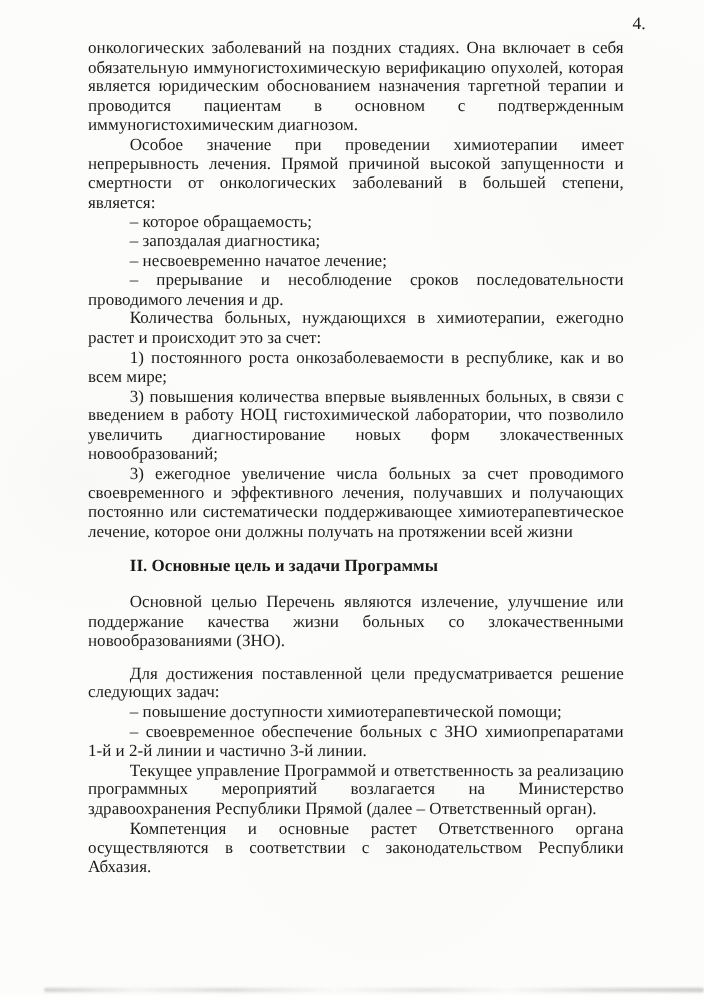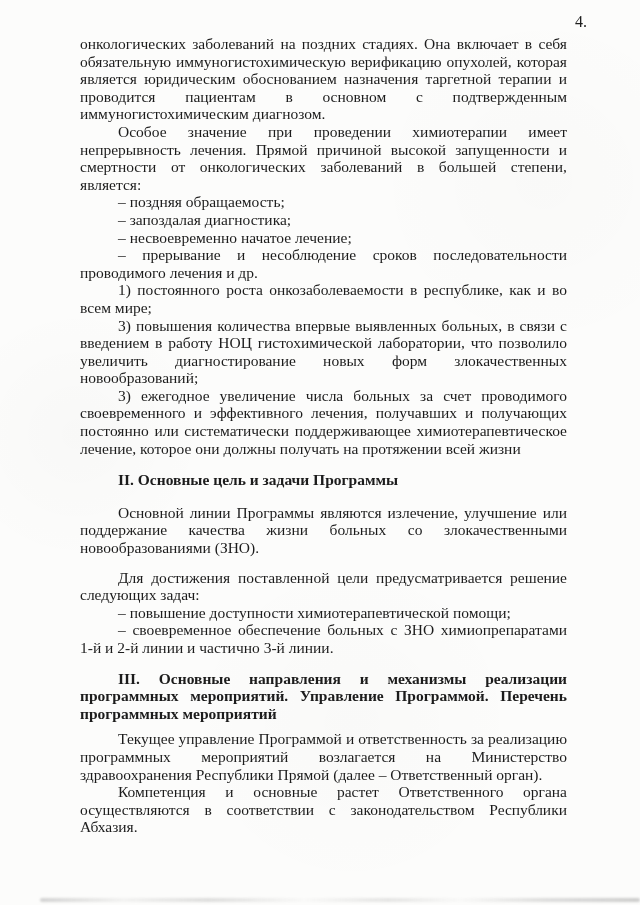--- a/index.html
+++ b/index.html
@@ -79,46 +79,46 @@
 <div class="page">
 
   <div class="page-number">4.</div>
 
   <div class="content">
 
     <p class="jp">онкологических заболеваний на поздних стадиях. Она включает в себя обязательную иммуногистохимическую верификацию опухолей, которая является юридическим обоснованием назначения таргетной терапии и проводится пациентам в основном с подтвержденным иммуногистохимическим диагнозом.</p>
 
     <p class="jp ind">Особое значение при проведении химиотерапии имеет непрерывность лечения. Прямой причиной высокой запущенности и смертности от онкологических заболеваний в большей степени, является:</p>
 
-    <p class="jp ind">– поздняя обращаемость;</p>
+    <p class="jp ind">– которое обращаемость;</p>
 
     <p class="jp ind">– запоздалая диагностика;</p>
 
     <p class="jp ind">– несвоевременно начатое лечение;</p>
 
     <p class="jp ind">– прерывание и несоблюдение сроков последовательности проводимого лечения и др.</p>
 
+    <p class="jp ind">Количества больных, нуждающихся в химиотерапии, ежегодно растет и происходит это за счет:</p>
 
     <p class="jp ind">1) постоянного роста онкозаболеваемости в республике, как и во всем мире;</p>
 
     <p class="jp ind">3) повышения количества впервые выявленных больных, в связи с введением в работу НОЦ гистохимической лаборатории, что позволило увеличить диагностирование новых форм злокачественных новообразований;</p>
 
     <p class="jp ind">3) ежегодное увеличение числа больных за счет проводимого своевременного и эффективного лечения, получавших и получающих постоянно или систематически поддерживающее химиотерапевтическое лечение, которое они должны получать на протяжении всей жизни</p>
 
     <p class="jp ind hd hd2">II. Основные цель и задачи Программы</p>
 
-    <p class="jp ind">Основной линии Программы являются излечение, улучшение или поддержание качества жизни больных со злокачественными новообразованиями (ЗНО).</p>
+    <p class="jp ind">Основной целью Перечень являются излечение, улучшение или поддержание качества жизни больных со злокачественными новообразованиями (ЗНО).</p>
 
     <p class="jp ind mt12">Для достижения поставленной цели предусматривается решение следующих задач:</p>
 
     <p class="jp ind">– повышение доступности химиотерапевтической помощи;</p>
 
     <p class="jp ind">– своевременное обеспечение больных с ЗНО химиопрепаратами 1-й и 2-й линии и частично 3-й линии.</p>
 
-    <p class="jp ind hd hd3">III. Основные направления и механизмы реализации программных мероприятий. Управление Программой. Перечень программных мероприятий</p>
 
     <p class="jp ind">Текущее управление Программой и ответственность за реализацию программных мероприятий возлагается на Министерство здравоохранения Республики Прямой (далее – Ответственный орган).</p>
 
     <p class="jp ind">Компетенция и основные растет Ответственного органа осуществляются в соответствии с законодательством Республики Абхазия.</p>
 
   </div>
 
   <div class="scan-smudge"></div>
 
 </div>

